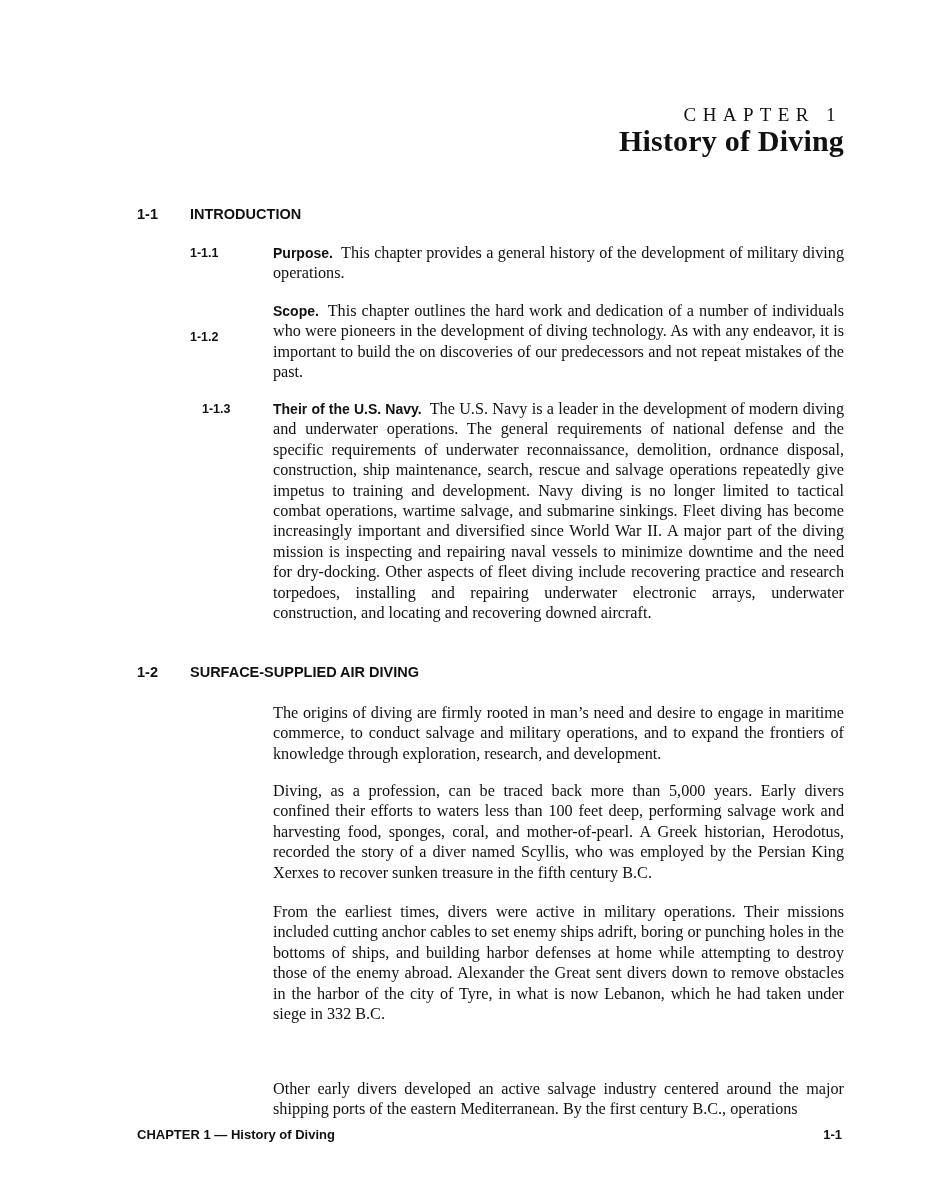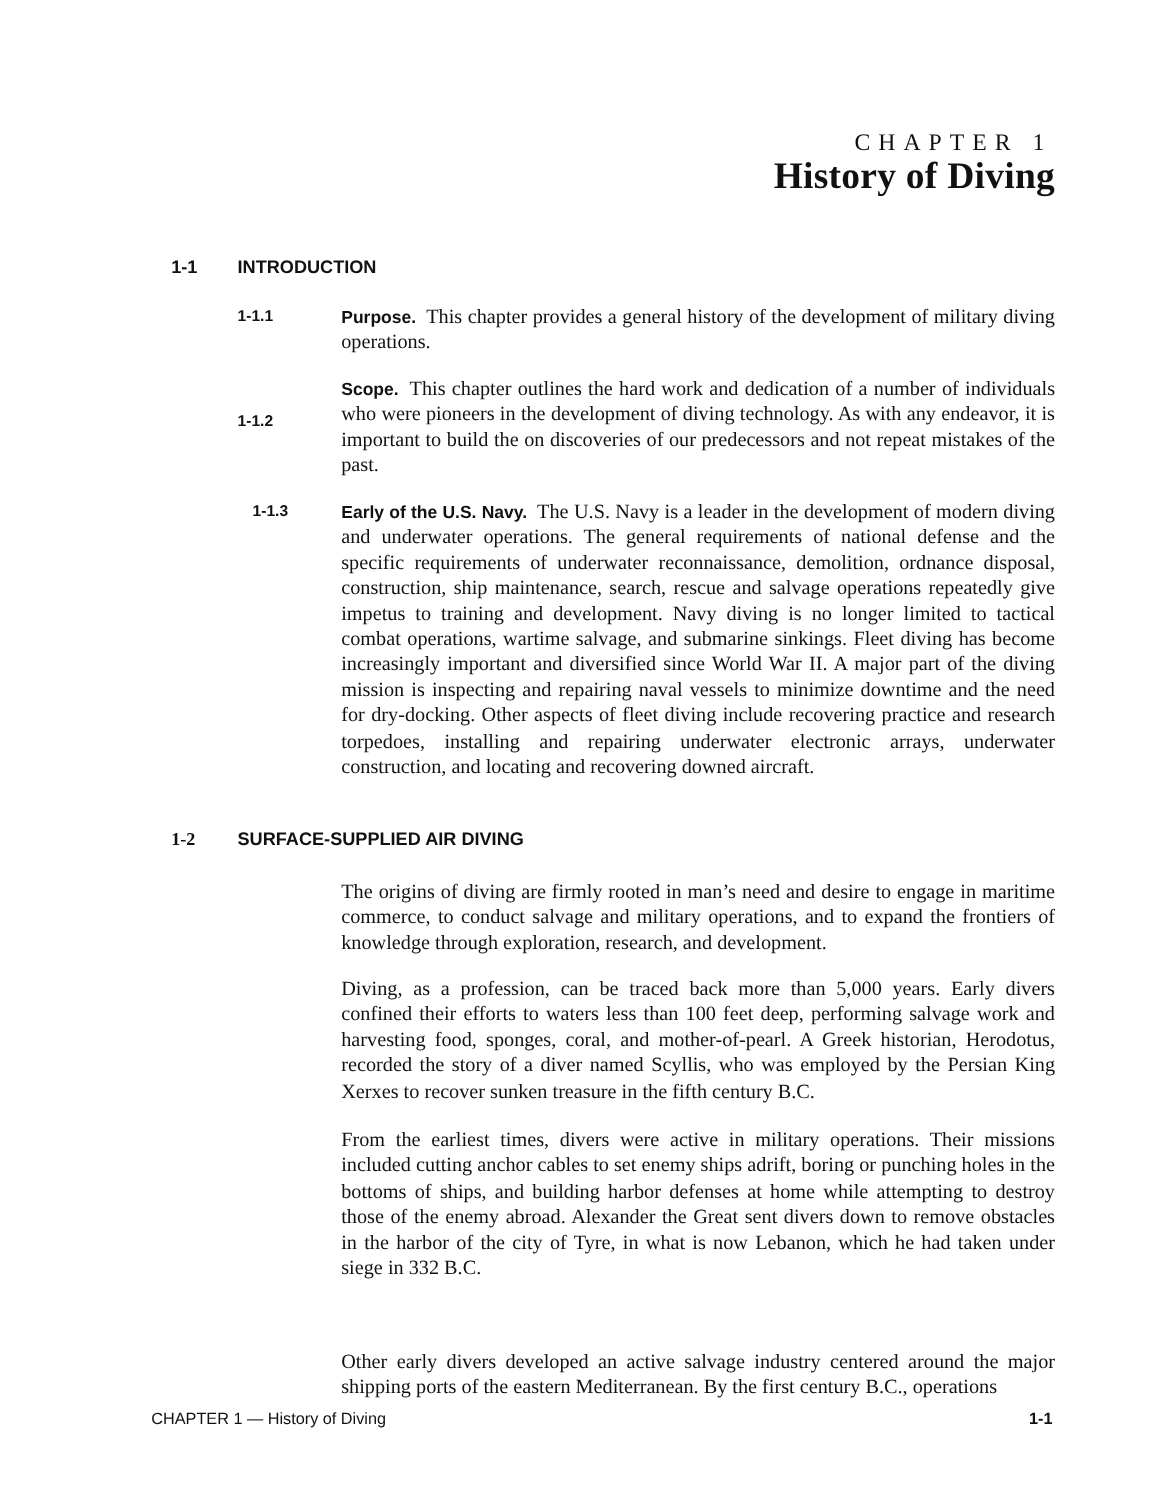--- a/index.html
+++ b/index.html
@@ -22,22 +22,22 @@
   .sec-title { font-size: 14.5px; left: 190px; }
   .sub-num { font-size: 12.5px; left: 190px; }
   .para {
     left: 273px; width: 571px;
     font-family: "Liberation Serif", serif;
     font-size: 16.2px; line-height: 20.4px;
     text-align: justify; color: #111;
   }
   .lead { font-size: 14px; margin-right: 4px; }
   .footer-left {
-    left: 121px; top: 1127px;
-    font-family: "Liberation Sans", sans-serif; font-weight: normal; font-size: 13px;
+    left: 137px; top: 1127px;
+    font-family: "Liberation Sans", sans-serif; font-weight: bold; font-size: 13px;
   }
   .footer-right {
     right: 84px; top: 1127px;
     font-family: "Liberation Sans", sans-serif; font-weight: bold; font-size: 13px;
   }
 </style>
 </head>
 <body>
 
 <div>
@@ -55,25 +55,25 @@
   </div>
 
   <div class="abs sub-num" style="top:304px;margin-top:26px;">1-1.2</div>
   <div class="abs para" style="top:301px;">
     <span class="lead">Scope.</span>
     <span>This chapter outlines the hard work and dedication of a number of individuals who were pioneers in the development of diving technology. As with any endeavor, it is important to build the on discoveries of our predecessors and not repeat mistakes of the past.</span>
   </div>
 
   <div class="abs sub-num" style="top:402px;margin-left:12px;">1-1.3</div>
   <div class="abs para" style="top:399px;">
-    <span class="lead">Early of the U.S. Navy.</span>
+    <span class="lead">Their of the U.S. Navy.</span>
     <span>The U.S. Navy is a leader in the development of modern diving and underwater operations. The general requirements of national defense and the specific requirements of underwater reconnaissance, demolition, ordnance disposal, construction, ship maintenance, search, rescue and salvage operations repeatedly give impetus to training and development. Navy diving is no longer limited to tactical combat operations, wartime salvage, and submarine sinkings. Fleet diving has become increasingly important and diversified since World War II. A major part of the diving mission is inspecting and repairing naval vessels to minimize downtime and the need for dry-docking. Other aspects of fleet diving include recovering practice and research torpedoes, installing and repairing underwater electronic arrays, underwater construction, and locating and recovering downed aircraft.</span>
   </div>
 
-  <div class="abs sec-num" style="top:664px;font-family:Liberation Serif, serif;">1-2</div>
+  <div class="abs sec-num" style="top:664px;">1-2</div>
   <div class="abs sec-title" style="top:664px;">SURFACE-SUPPLIED AIR DIVING</div>
 
   <div class="abs para" style="top:703px;">The origins of diving are firmly rooted in man’s need and desire to engage in maritime commerce, to conduct salvage and military operations, and to expand the frontiers of knowledge through exploration, research, and development.</div>
   <div class="abs para" style="top:781px;">Diving, as a profession, can be traced back more than 5,000 years. Early divers confined their efforts to waters less than 100 feet deep, performing salvage work and harvesting food, sponges, coral, and mother-of-pearl. A Greek historian, Herodotus, recorded the story of a diver named Scyllis, who was employed by the Persian King Xerxes to recover sunken treasure in the fifth century B.C.</div>
   <div class="abs para" style="top:902px;">From the earliest times, divers were active in military operations. Their missions included cutting anchor cables to set enemy ships adrift, boring or punching holes in the bottoms of ships, and building harbor defenses at home while attempting to destroy those of the enemy abroad. Alexander the Great sent divers down to remove obstacles in the harbor of the city of Tyre, in what is now Lebanon, which he had taken under siege in 332 B.C.</div>
   <div class="abs para" style="top:1043px;margin-top:36px;">Other early divers developed an active salvage industry centered around the major shipping ports of the eastern Mediterranean. By the first century B.C., operations</div>
 
   <div class="abs footer-left">CHAPTER 1 — History of Diving</div>
   <div class="abs footer-right">1-1</div>
 

